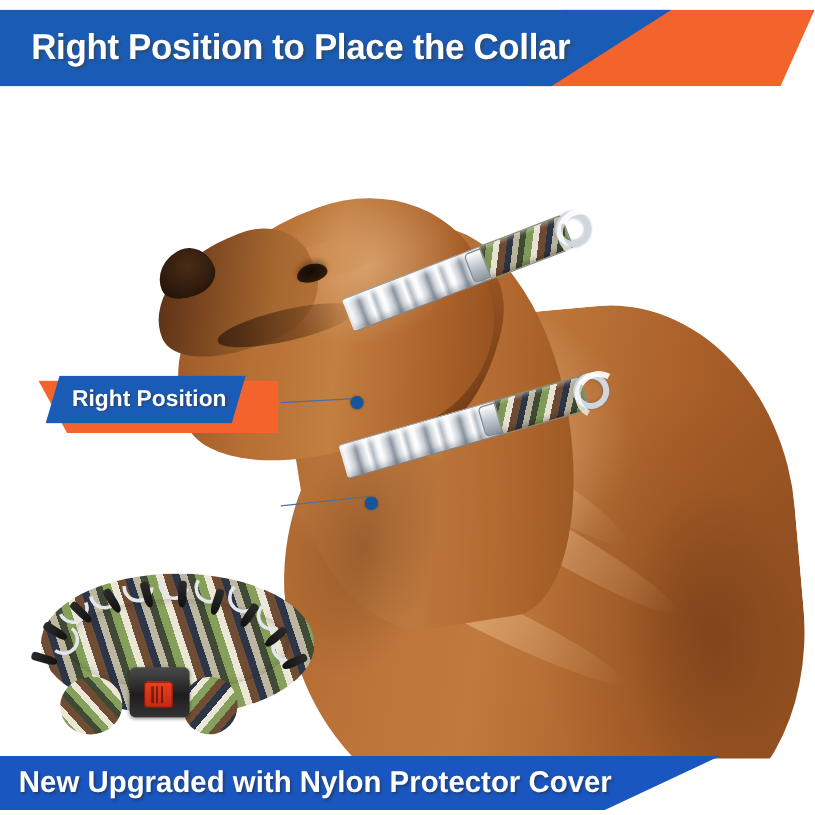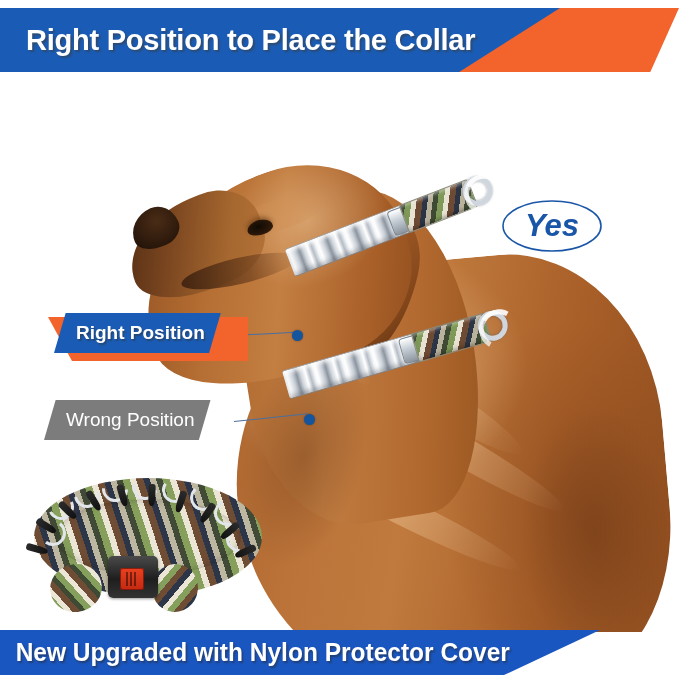--- a/index.html
+++ b/index.html
@@ -234,21 +234,21 @@
   .collar-no .oring  { left: 200px; top: 0px; }
   .collar-no .clasp  { left: 120px; top: 2px; }
 
   
   .badge {
     position: absolute;
     display: flex;
     align-items: center;
     white-space: nowrap;
   }
-  .badge-right-position { left: 54px; top: 313px; }
+  .badge-right-position { left: 38px; top: 313px; }
   .badge-wrong-position { left: 44px; top: 400px; }
 
   .badge-accent {
     position: absolute;
     left: -6px; top: 4px;
     width: 200px; height: 44px;
     background: #f3642c;
     clip-path: polygon(0% 0%, 100% 0%, 100% 100%, 12% 100%);
   }
   .badge-plate {
@@ -486,30 +486,21 @@
   <div class="leader leader-no">
     <div class="leader-line"></div>
     <div class="leader-dot"></div>
   </div>
 
   <div class="badge badge-right-position">
     <div class="badge-accent"></div>
     <div class="badge-plate blue">Right Position</div>
   </div>
 
-  <div class="badge badge-wrong-position">
-    <div class="badge-plate gray">Wrong Position</div>
-  </div>
-
-  <div class="verdict verdict-yes">
-    <svg class="ring" viewBox="0 0 104 56">
-      <ellipse cx="52" cy="28" rx="49" ry="25" fill="none" stroke="#1a56a8" stroke-width="1.6"></ellipse>
-    </svg>
-    <span class="verdict-label">Yes</span>
-  </div>
+
 
 
   <div class="product">
     <div class="collar-ring-outer"></div>
 
     <div class="wire" style="left:22px;  top:26px;  transform: rotate(200deg);"></div>
     <div class="wire" style="left:48px;  top:14px;  transform: rotate(215deg);"></div>
     <div class="wire" style="left:76px;  top:8px;   transform: rotate(228deg);"></div>
     <div class="wire" style="left:106px; top:6px;   transform: rotate(242deg);"></div>
     <div class="wire" style="left:136px; top:9px;   transform: rotate(258deg);"></div>

